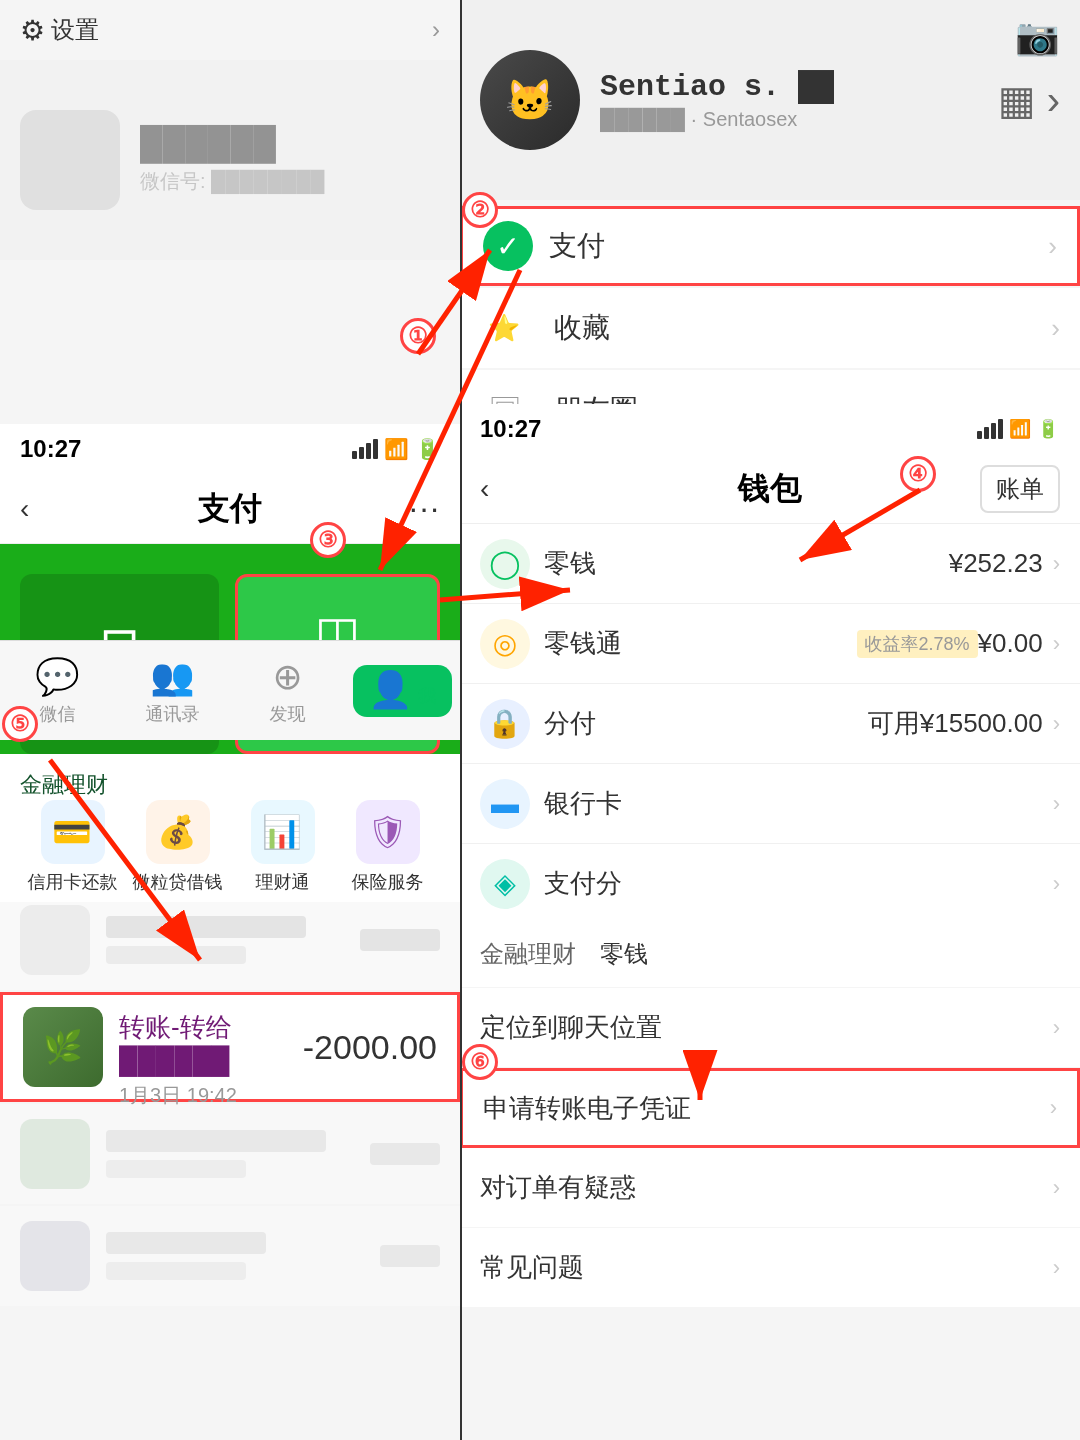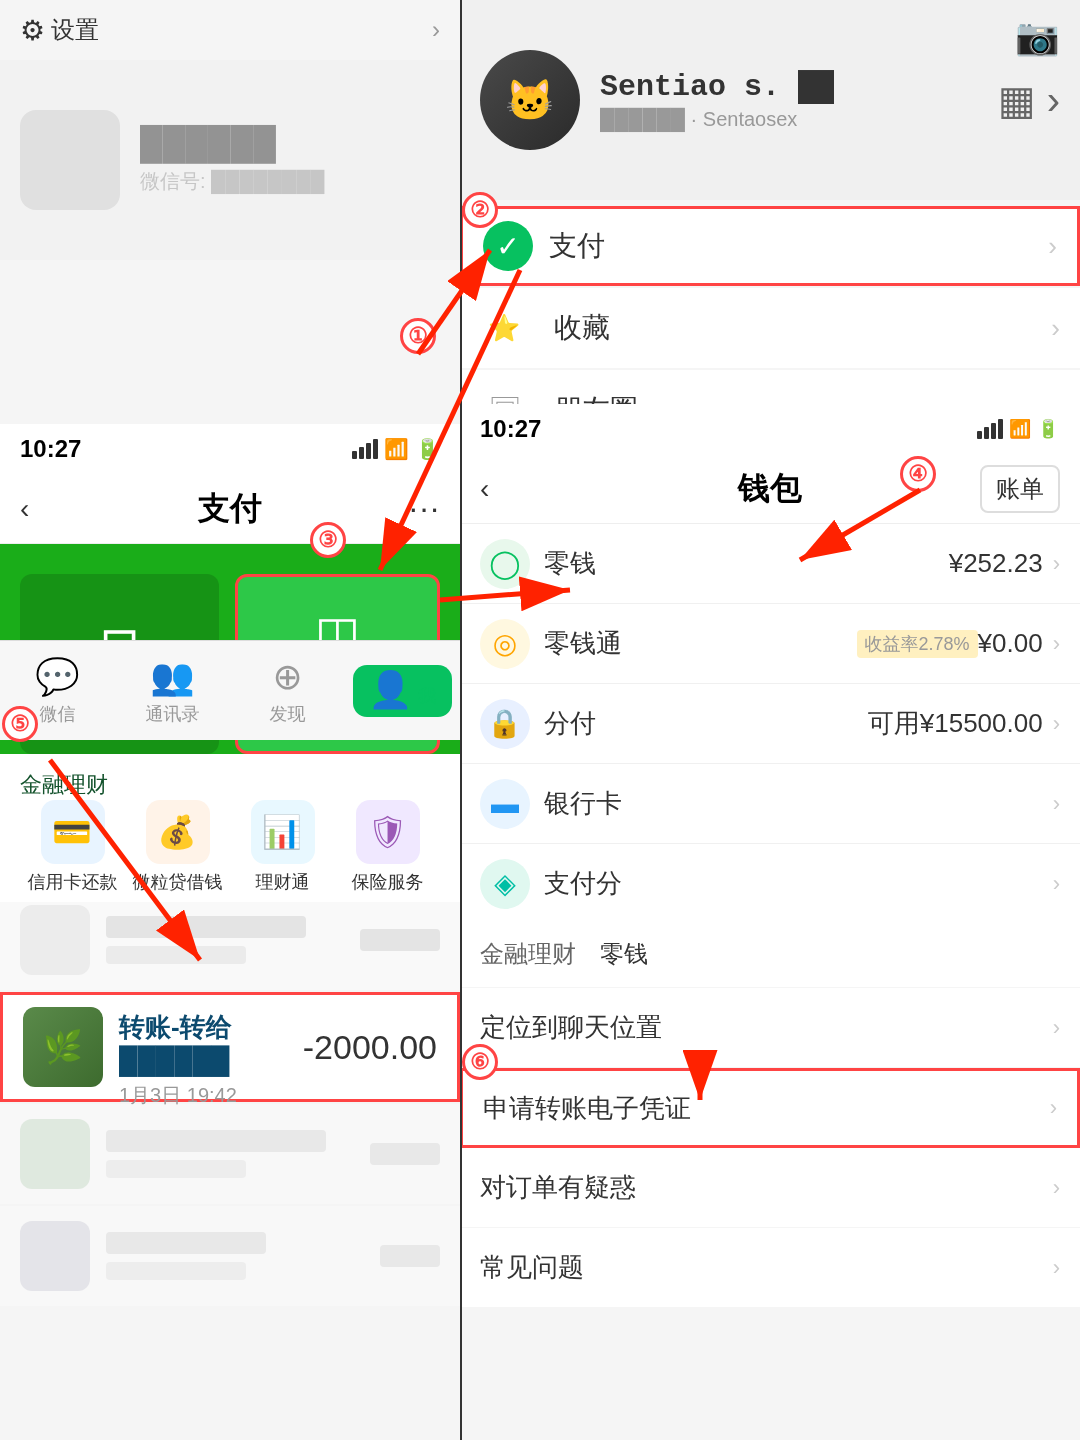--- a/index.html
+++ b/index.html
@@ -367,22 +367,22 @@
       align-items: center;
       justify-content: center;
       font-size: 32px;
     }
     .tx-main-info {
       margin-left: 16px;
       flex: 1;
     }
     .tx-title {
       font-size: 26px;
-      color: #0c4a6e;
-      font-weight: 700;
+      color: #701a75;
+      font-weight: 400;
       margin-top: 25px;
     }
     .tx-date {
       font-size: 20px;
       color: #999;
       margin-top: 6px;
     }
     .tx-amount {
       font-size: 34px;
       color: #333;

